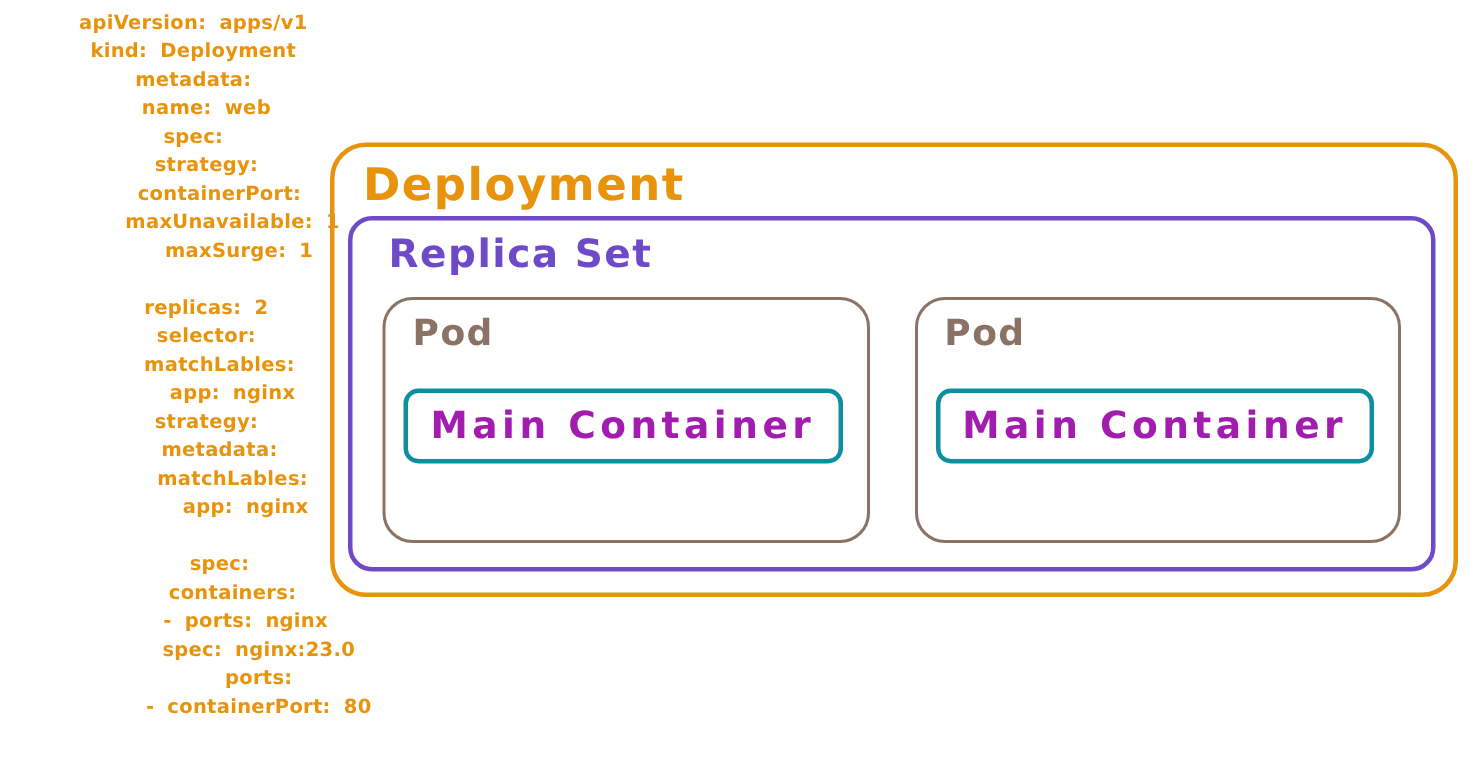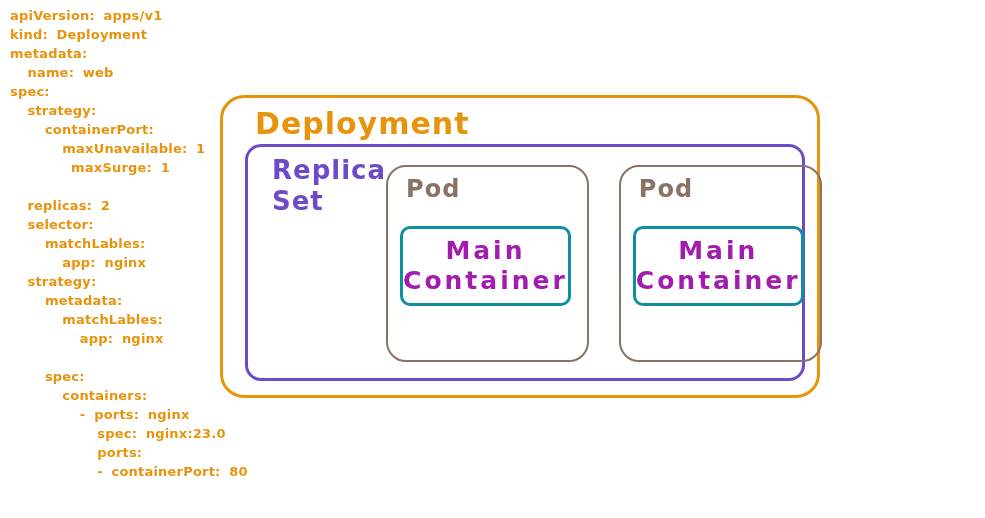--- a/index.html
+++ b/index.html
@@ -13,58 +13,59 @@
   }
 
   
   .yaml-block {
     position: absolute;
     left: 10px;
     top: 6px;
     color: #E8930C;
     font-size: 13px;
     font-weight: bold;
+    text-align: center;
   }
   .yaml-line {
     white-space: pre;
     word-spacing: 4px;
     line-height: 19px;
     min-height: 19px;
     letter-spacing: 0.2px;
   }
 
   
   .deployment-box {
     position: absolute;
     left: 220px;
     top: 95px;
-    width: 600px;
+    width: 752px;
     height: 303px;
     border: 3px solid #E8930C;
     border-radius: 24px;
     box-sizing: border-box;
     display: flex;
     flex-direction: column;
-    padding: 6px 12px 14px 22px;
+    padding: 6px 12px 14px 9px;
   }
   .deployment-label {
     color: #E8930C;
     font-size: 30px;
     font-weight: bold;
     letter-spacing: 1px;
     margin: 2px 0 2px 10px;
     line-height: 1.2;
   }
   .replicaset-box {
     flex: 1;
     border: 3px solid #6E4AC8;
     border-radius: 16px;
     box-sizing: border-box;
     display: flex;
-    flex-direction: row;
+    flex-direction: column;
     padding: 6px 20px 16px 20px;
   }
   .replicaset-label {
     color: #6E4AC8;
     font-size: 26px;
     font-weight: bold;
     letter-spacing: 1px;
     margin: 2px 0 0 4px;
     line-height: 1.2;
   }

